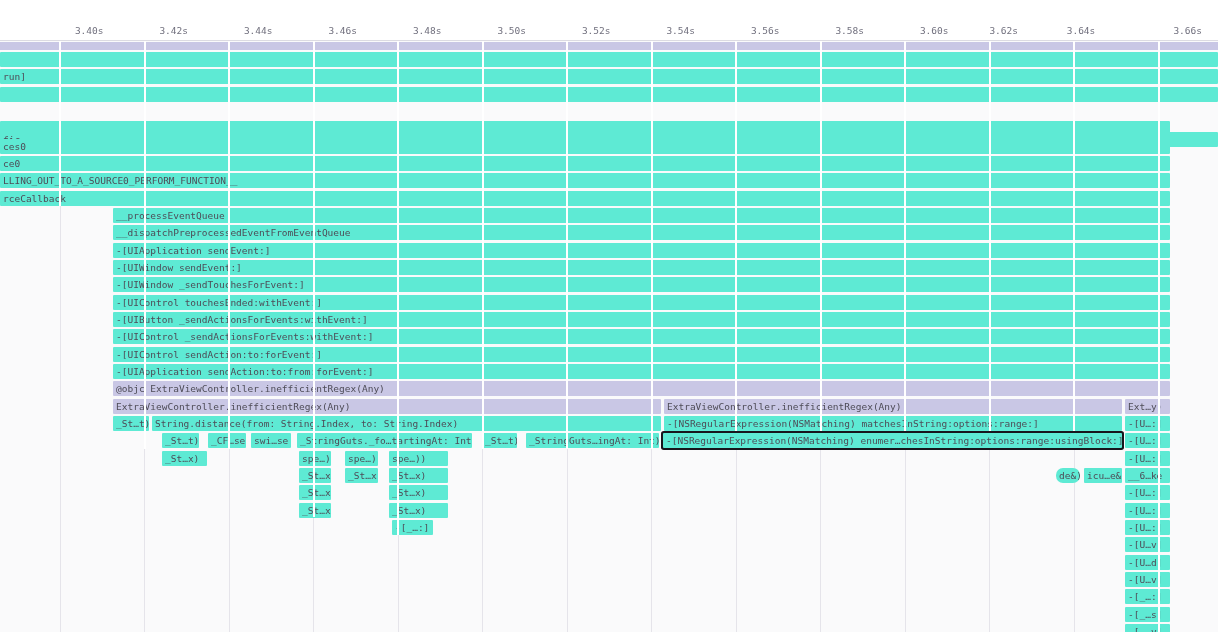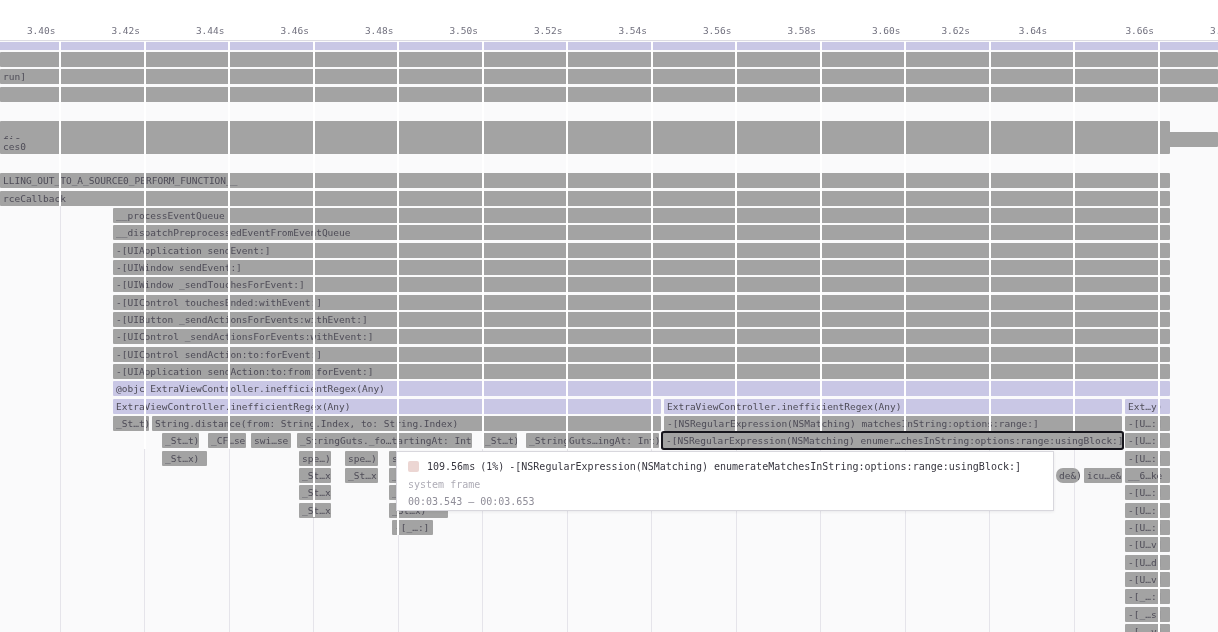--- a/index.html
+++ b/index.html
@@ -7,35 +7,35 @@
     position:relative;width:1218px;height:632px;background:#fff;overflow:hidden;
     font-family:"DejaVu Sans Mono","Liberation Mono",monospace;
   }
   
   .ruler{
     position:absolute;left:0;top:0;width:1218px;height:40px;background:#fff;
     border-bottom:1px solid #dcdbe2;z-index:6;
   }
   .tick-label{
     position:absolute;bottom:4px;width:56px;text-align:right;
-    font-size:9.5px;color:#71707e;letter-spacing:0;
+    font-size:9.5px;color:#71707e;letter-spacing:0;padding-left:48px;
   }
   
   .chart{
     position:absolute;left:0;top:40px;width:1218px;height:592px;background:#fafafb;
   }
   .gl{position:absolute;width:1px;background:#e5e4ea;z-index:1;top:0;height:592px;}
   .glw{position:absolute;width:2px;background:#ffffff;z-index:3;}
   .band{position:absolute;left:0;top:2px;width:1218px;height:8px;z-index:2;}
   .bar{
     position:absolute;height:15px;z-index:2;overflow:hidden;white-space:nowrap;
     font-size:9.5px;line-height:15px;color:#4e4c57;padding-left:3px;
     box-sizing:border-box;border-radius:1px;
   }
-  .pink{background:#a3a3a3;}
+  .pink{background:#5eead4;}
   .lav{background:#c9c7e5;}
   .sel{box-shadow:0 0 0 2px #17161d;z-index:4;}
   
   .tooltip{
     position:absolute;left:396px;top:451px;width:658px;height:60px;z-index:10;
     background:#ffffff;border:1px solid #d8d7dd;box-shadow:0 1px 3px rgba(20,20,30,.07);
     box-sizing:border-box;padding:6px 11px 0 11px;font-size:10px;color:#37363f;
   }
   .tt-line1{display:flex;align-items:center;gap:8px;height:16px;white-space:nowrap;overflow:hidden;}
   .tt-swatch{width:11px;height:11px;border-radius:2px;flex:none;}
@@ -80,20 +80,21 @@
       <div class="gl" style="left: 904.5px;"></div>
       <div class="gl" style="left: 989px;"></div>
       <div class="gl" style="left: 1073.5px;"></div>
       <div class="gl" style="left: 1158px;"></div>
       <div class="bar pink" style="left: 0px; top: 12px; width: 1218px;"></div>
       <div class="bar pink" style="left: 0px; top: 29.33px; width: 1218px;">run]</div>
       <div class="bar pink" style="left: 0px; top: 46.66px; width: 1218px;"></div>
       <div class="bar pink" style="left: 0px; top: 63.99px; width: 1218px; margin-top: 28px;">fic</div>
       <div class="bar pink" style="left: 0px; top: 81.32px; width: 1170px;"></div>
       <div class="bar pink" style="left: 0px; top: 98.65px; width: 1170px;">ces0</div>
+      <div class="bar pink" style="left: 0px; top: 115.98px; width: 1170px;">ce0</div>
       <div class="bar pink" style="left: 0px; top: 133.31px; width: 1170px;">LLING_OUT_TO_A_SOURCE0_PERFORM_FUNCTION__</div>
       <div class="bar pink" style="left: 0px; top: 150.64px; width: 1170px;">rceCallback</div>
       <div class="bar pink" style="left: 113px; top: 167.97px; width: 1057px;">__processEventQueue</div>
       <div class="bar pink" style="left: 113px; top: 185.3px; width: 1057px;">__dispatchPreprocessedEventFromEventQueue</div>
       <div class="bar pink" style="left: 113px; top: 202.63px; width: 1057px;">-[UIApplication sendEvent:]</div>
       <div class="bar pink" style="left: 113px; top: 219.96px; width: 1057px;">-[UIWindow sendEvent:]</div>
       <div class="bar pink" style="left: 113px; top: 237.29px; width: 1057px;">-[UIWindow _sendTouchesForEvent:]</div>
       <div class="bar pink" style="left: 113px; top: 254.62px; width: 1057px;">-[UIControl touchesEnded:withEvent:]</div>
       <div class="bar pink" style="left: 113px; top: 271.95px; width: 1057px;">-[UIButton _sendActionsForEvents:withEvent:]</div>
       <div class="bar pink" style="left: 113px; top: 289.28px; width: 1057px;">-[UIControl _sendActionsForEvents:withEvent:]</div>
@@ -149,24 +150,14 @@
       <div class="glw" style="left: 566px; top: 1px; height: 408px;"></div>
       <div class="glw" style="left: 650.5px; top: 1px; height: 408px;"></div>
       <div class="glw" style="left: 735px; top: 1px; height: 408px;"></div>
       <div class="glw" style="left: 819.5px; top: 1px; height: 408px;"></div>
       <div class="glw" style="left: 904px; top: 1px; height: 408px;"></div>
       <div class="glw" style="left: 988.5px; top: 1px; height: 408px;"></div>
       <div class="glw" style="left: 1073px; top: 1px; height: 408px;"></div>
       <div class="glw" style="left: 1157.5px; top: 1px; height: 591px;"></div>
     </div>
 
-  <div class="tooltip">
-    <div class="tt-line1">
-      <span class="tt-swatch" style="background: rgb(236, 214, 211);"></span>
-      <span>109.56ms</span>
-      <span style="margin-left:-3px;">(1%)</span>
-      <span style="margin-left:-3px;">-[NSRegularExpression(NSMatching) enumerateMatchesInString:options:range:usingBlock:]</span>
-    </div>
-    <div class="tt-sub">system frame</div>
-    <div class="tt-range">00:03.543 — 00:03.653</div>
-  </div>
 
 </div>
 
 </body></html>

